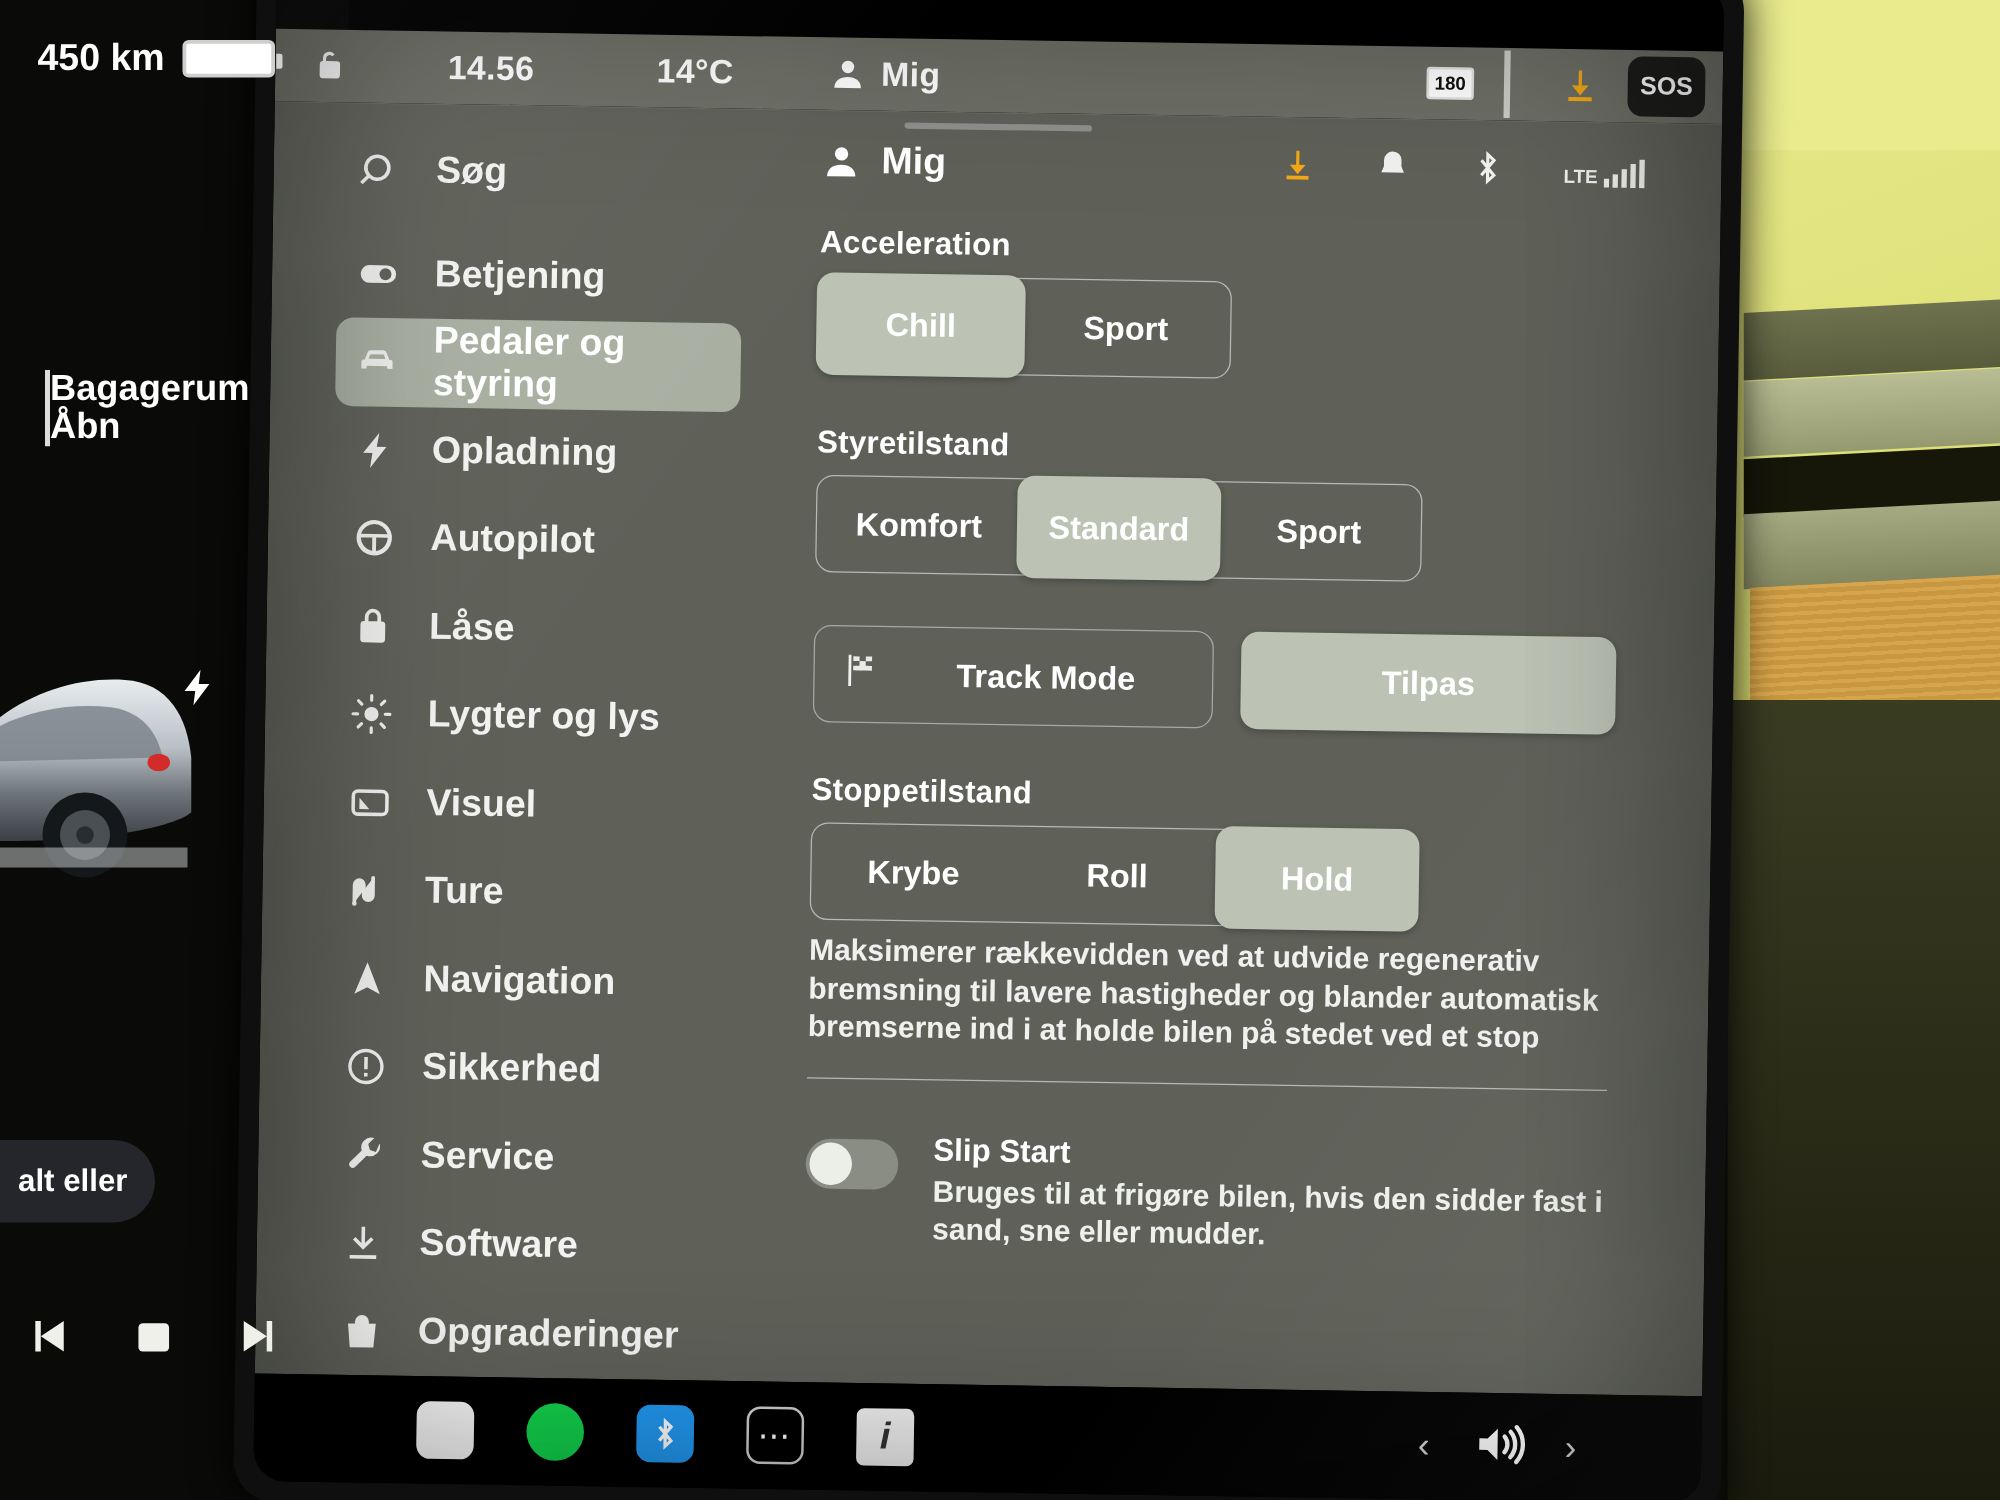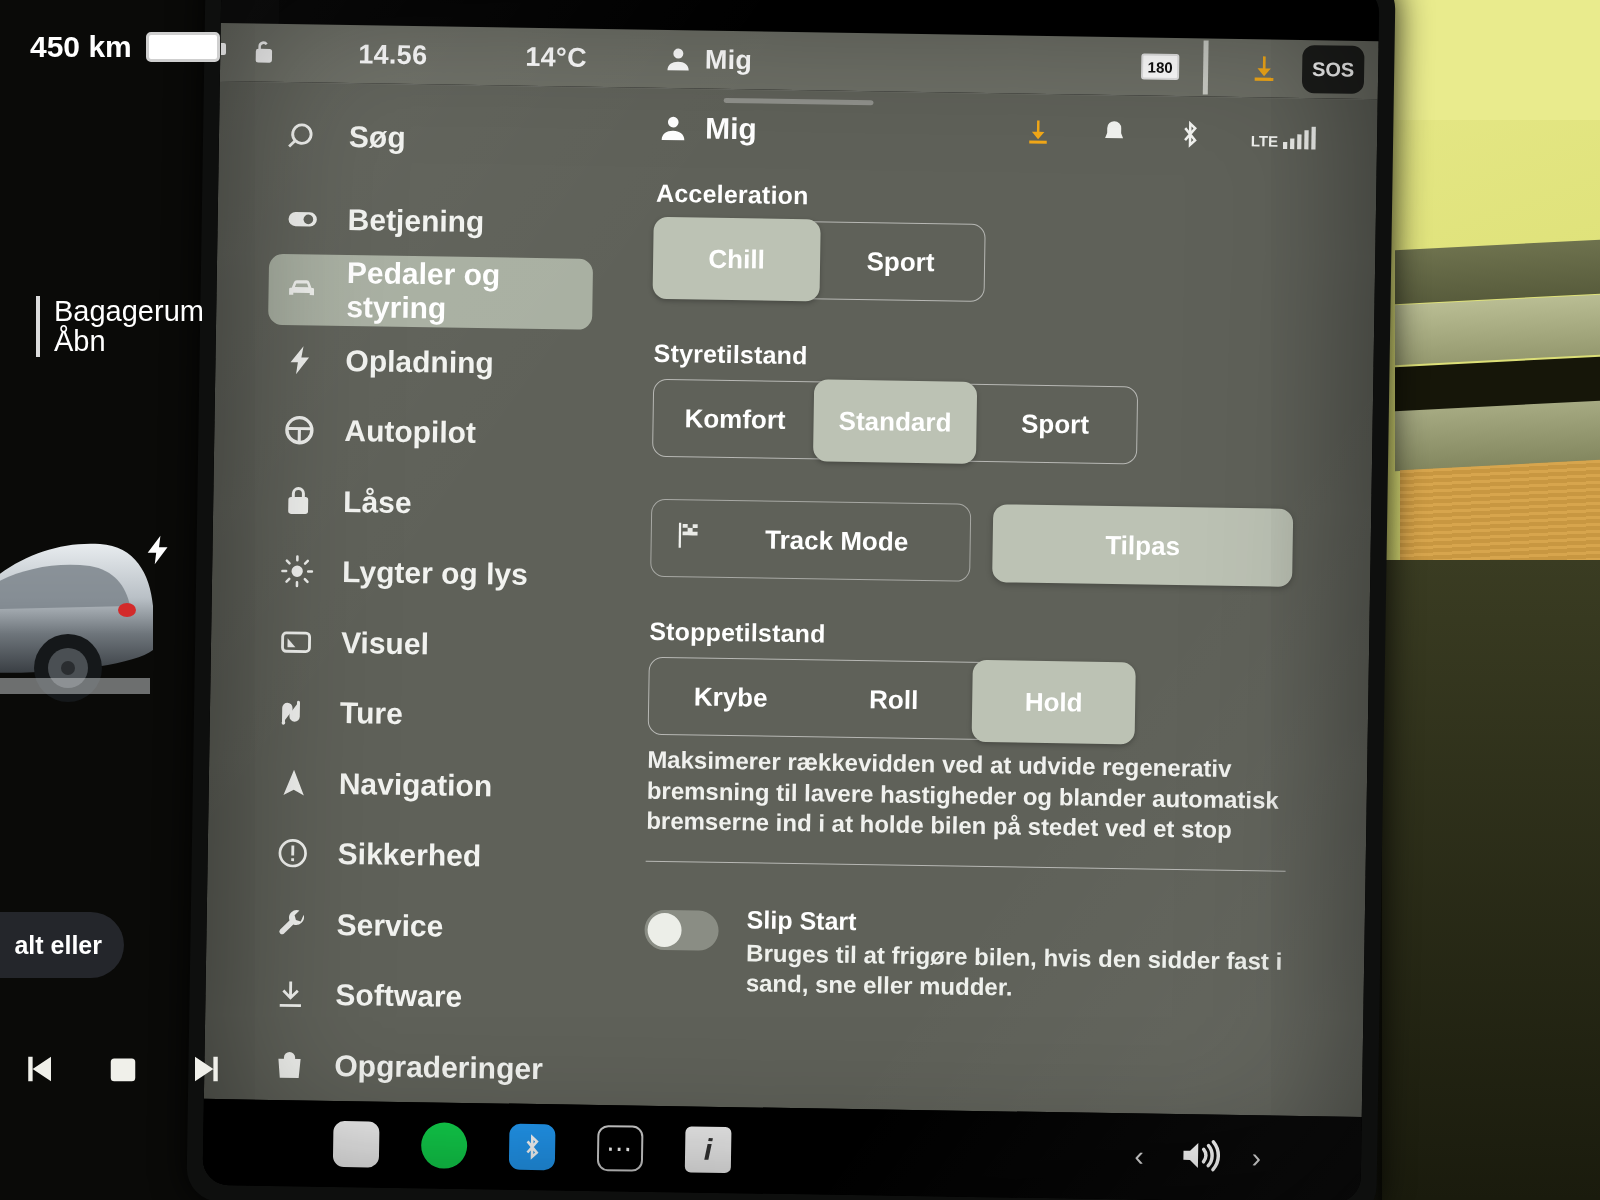--- a/index.html
+++ b/index.html
@@ -221,22 +221,22 @@
   .range-row {
     position: absolute; left: 30px; top: 30px;
     display: flex; align-items: center; gap: 14px; color: #fff;
     font-size: 30px; font-weight: bold; z-index: 40; justify-content: space-between;
   }
   .batt { width: 74px; height: 30px; border: 3px solid #cfcfcf; border-radius: 5px; position: relative; background:#fff;}
   .batt:after { content:''; position:absolute; right:-9px; top:8px; width:5px; height:12px; background:#cfcfcf; border-radius:0 2px 2px 0;}
 
   .tooltip {
     position: absolute; left: 36px; top: 296px; z-index: 40;
-    border-left: 4px solid #dcdcdc; padding-left: 14px;
-    color: #fff; font-size: 29px; font-weight: normal; line-height: 1.05;
+    border-left: 4px solid #dcdcdc; padding-left: 0;
+    color: #fff; font-size: 29px; font-weight: bold; line-height: 1.05;
   }
   .saldo {
     position: absolute; left: -82px; top: 912px; z-index: 40;
     width: 206px; height: 66px; border-radius: 33px;
     background: #24262b; color: #fff;
     display: flex; align-items: center; justify-content: flex-end;
     padding-right: 22px; font-size: 25px; font-weight: bold;
   }
   .media-ctl {
     position: absolute; left: 16px; top: 1048px; z-index: 40;

